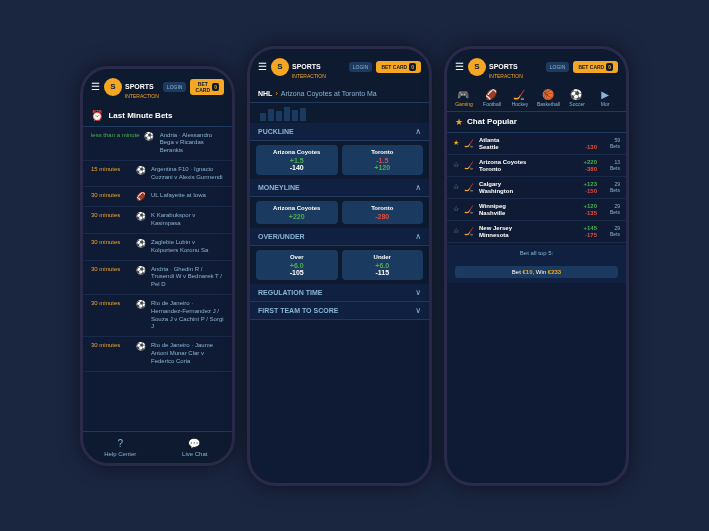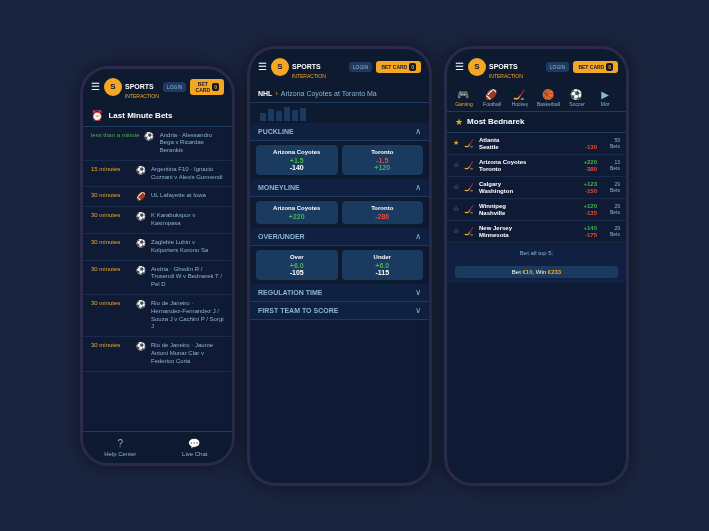--- a/index.html
+++ b/index.html
@@ -622,21 +622,21 @@
           <span class="sport-tab-label">Soccer</span>
         </div>
         <div class="sport-tab">
           <span class="sport-tab-icon">▶</span>
           <span class="sport-tab-label">Mor</span>
         </div>
       </div>
 
       <div class="most-popular-header">
         <span class="star-icon">★</span>
-        <span class="most-popular-title">Most Bednarek</span>
+        <span class="most-popular-title">Chat Popular</span>
       </div>
 
       <div class="popular-row">
         <span class="popular-row-star">★</span>
         <span class="popular-sport-icon">🏒</span>
         <div class="popular-teams">
           <div class="popular-team">
             <span class="popular-team-name">Atlanta</span>
             <span class="popular-team-odds-pos"></span>
           </div>

